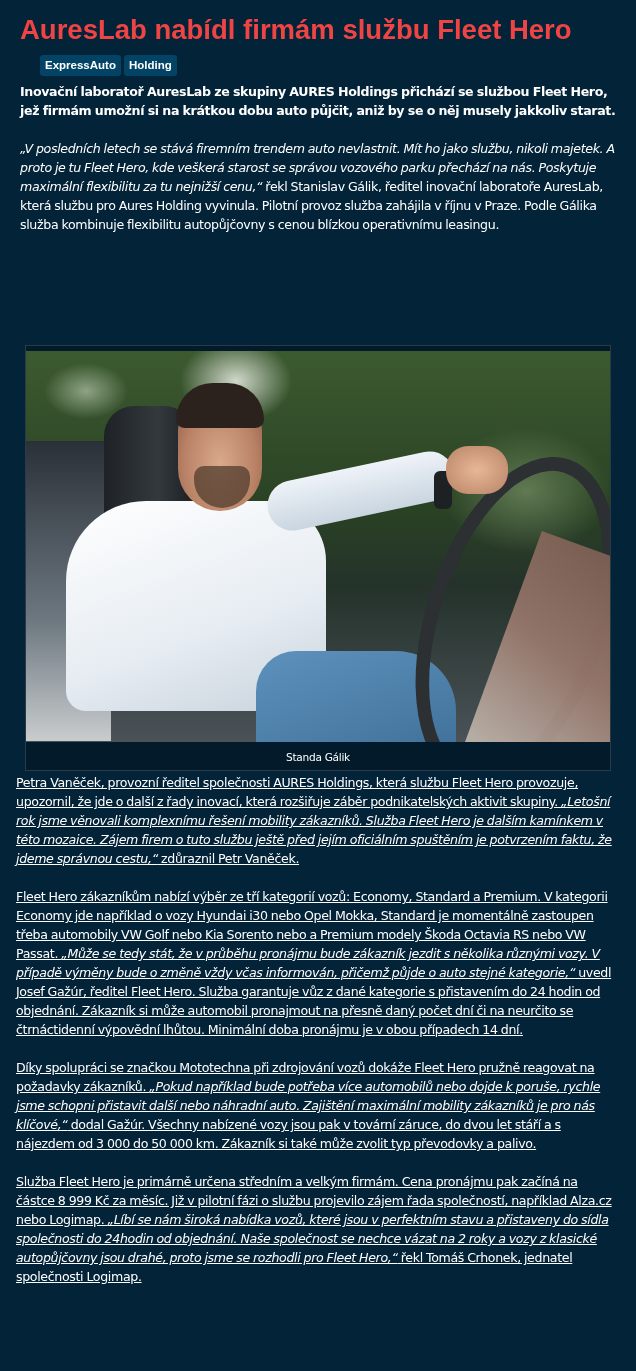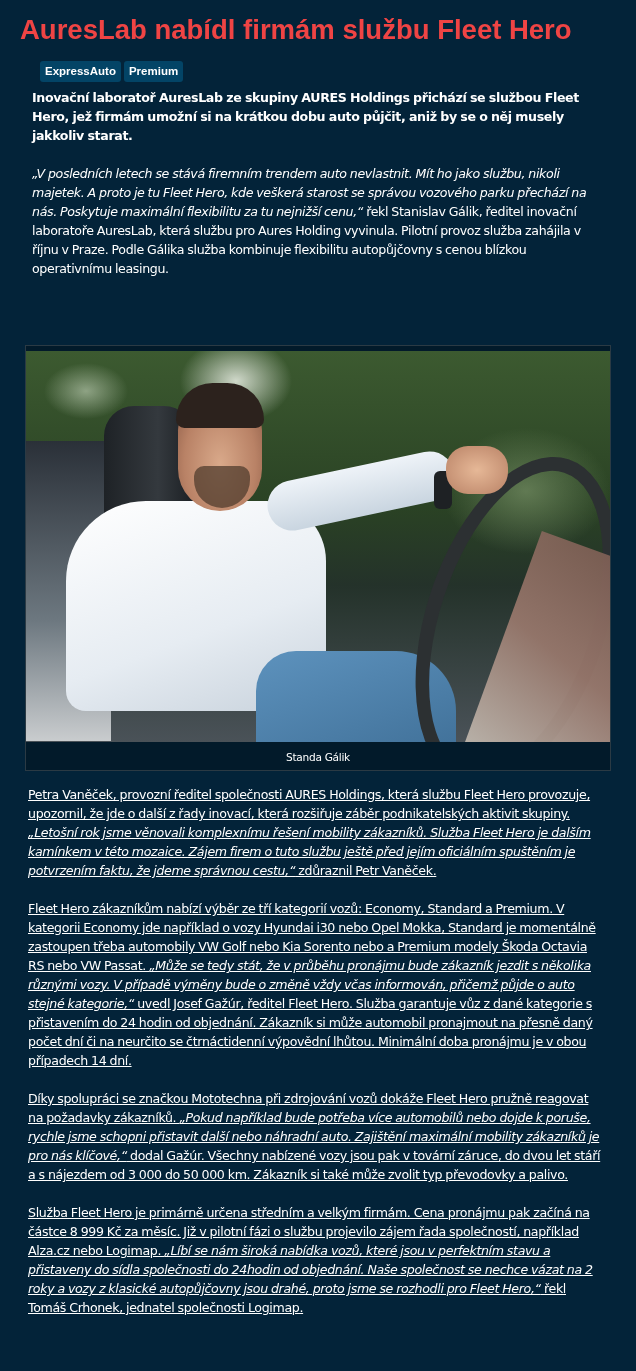--- a/index.html
+++ b/index.html
@@ -22,39 +22,39 @@
     margin: 0;
     padding-top: 10px;
     font-family: "Liberation Sans", sans-serif;
     font-weight: bold;
     font-size: 27.5px;
     line-height: 40px;
     letter-spacing: 0px;
     color: #ef4444;
   }
   .tags {
-    margin-top: 11px;
+    margin-top: 5px;
     height: 21px;
     display: flex;
     gap: 3px;
     padding-left: 20px;
   }
   .tag {
     background: #034466;
     color: #ffffff;
     font-family: "Liberation Sans", sans-serif;
     font-weight: bold;
     font-size: 11.5px;
     line-height: 21px;
     padding: 0 5px;
     border-radius: 3px;
     cursor: pointer;
   }
   p {
-    margin: 12px;
+    margin: 0;
     font-size: 12.6px;
     line-height: 19px;
     letter-spacing: -0.35px;
     word-spacing: -0.5px;
   }
   p.perex {
     margin-top: 6px;
     font-weight: bold;
   }
   p.gap {
@@ -193,21 +193,21 @@
   }
 </style>
 </head>
 <body>
 
 <div class="article">
   <h1 class="title">AuresLab nabídl firmám službu Fleet Hero</h1>
 
   <div class="tags">
     <span class="tag">ExpressAuto</span>
-    <span class="tag">Premium</span>
+    <span class="tag">Holding</span>
   </div>
 
   <p class="perex">Inovační laboratoř AuresLab ze skupiny AURES Holdings přichází se službou Fleet Hero, jež firmám umožní si na krátkou dobu auto půjčit, aniž by se o něj musely jakkoliv starat.</p>
 
 
   <p class="gap"><em>„V posledních letech se stává firemním trendem auto nevlastnit. Mít ho jako službu, nikoli majetek. A proto je tu Fleet Hero, kde veškerá starost se správou vozového parku přechází na nás. Poskytuje maximální flexibilitu za tu nejnižší cenu,“</em><span> řekl Stanislav Gálik, ředitel inovační laboratoře AuresLab, která službu pro Aures Holding vyvinula. Pilotní provoz služba zahájila v říjnu v Praze. Podle Gálika služba kombinuje flexibilitu autopůjčovny s cenou blízkou operativnímu leasingu.</span></p>
 </div>
 
 <div class="figure">
   <div class="photo" title="Standa Gálik sitting in a convertible car">

